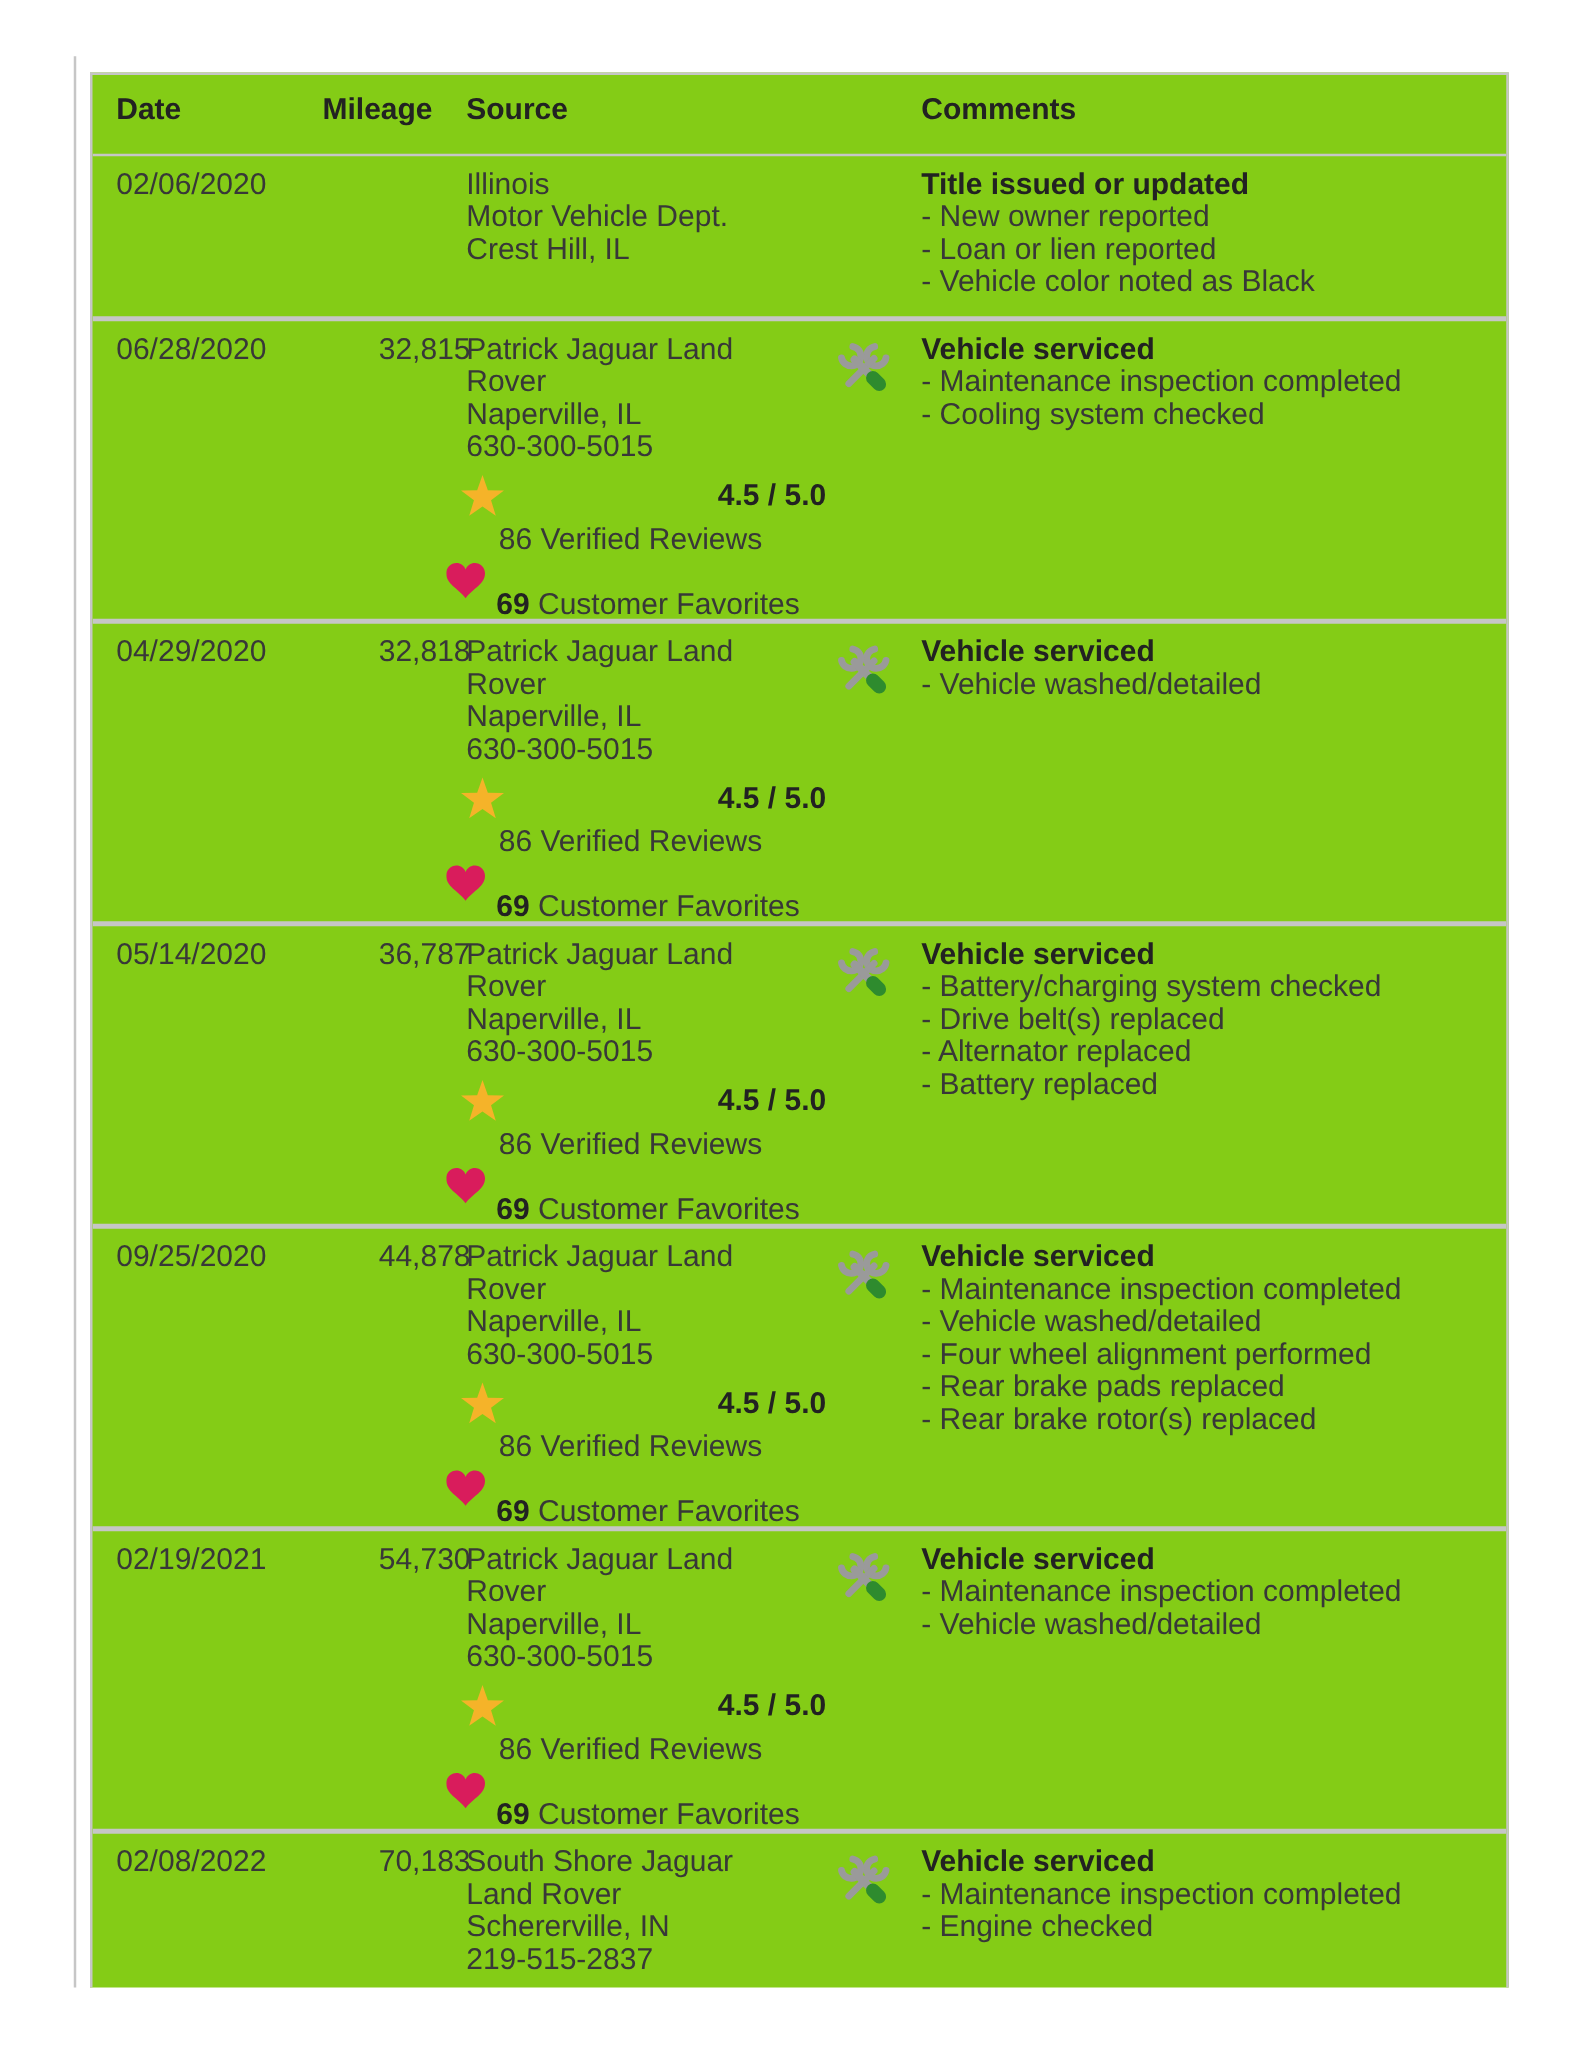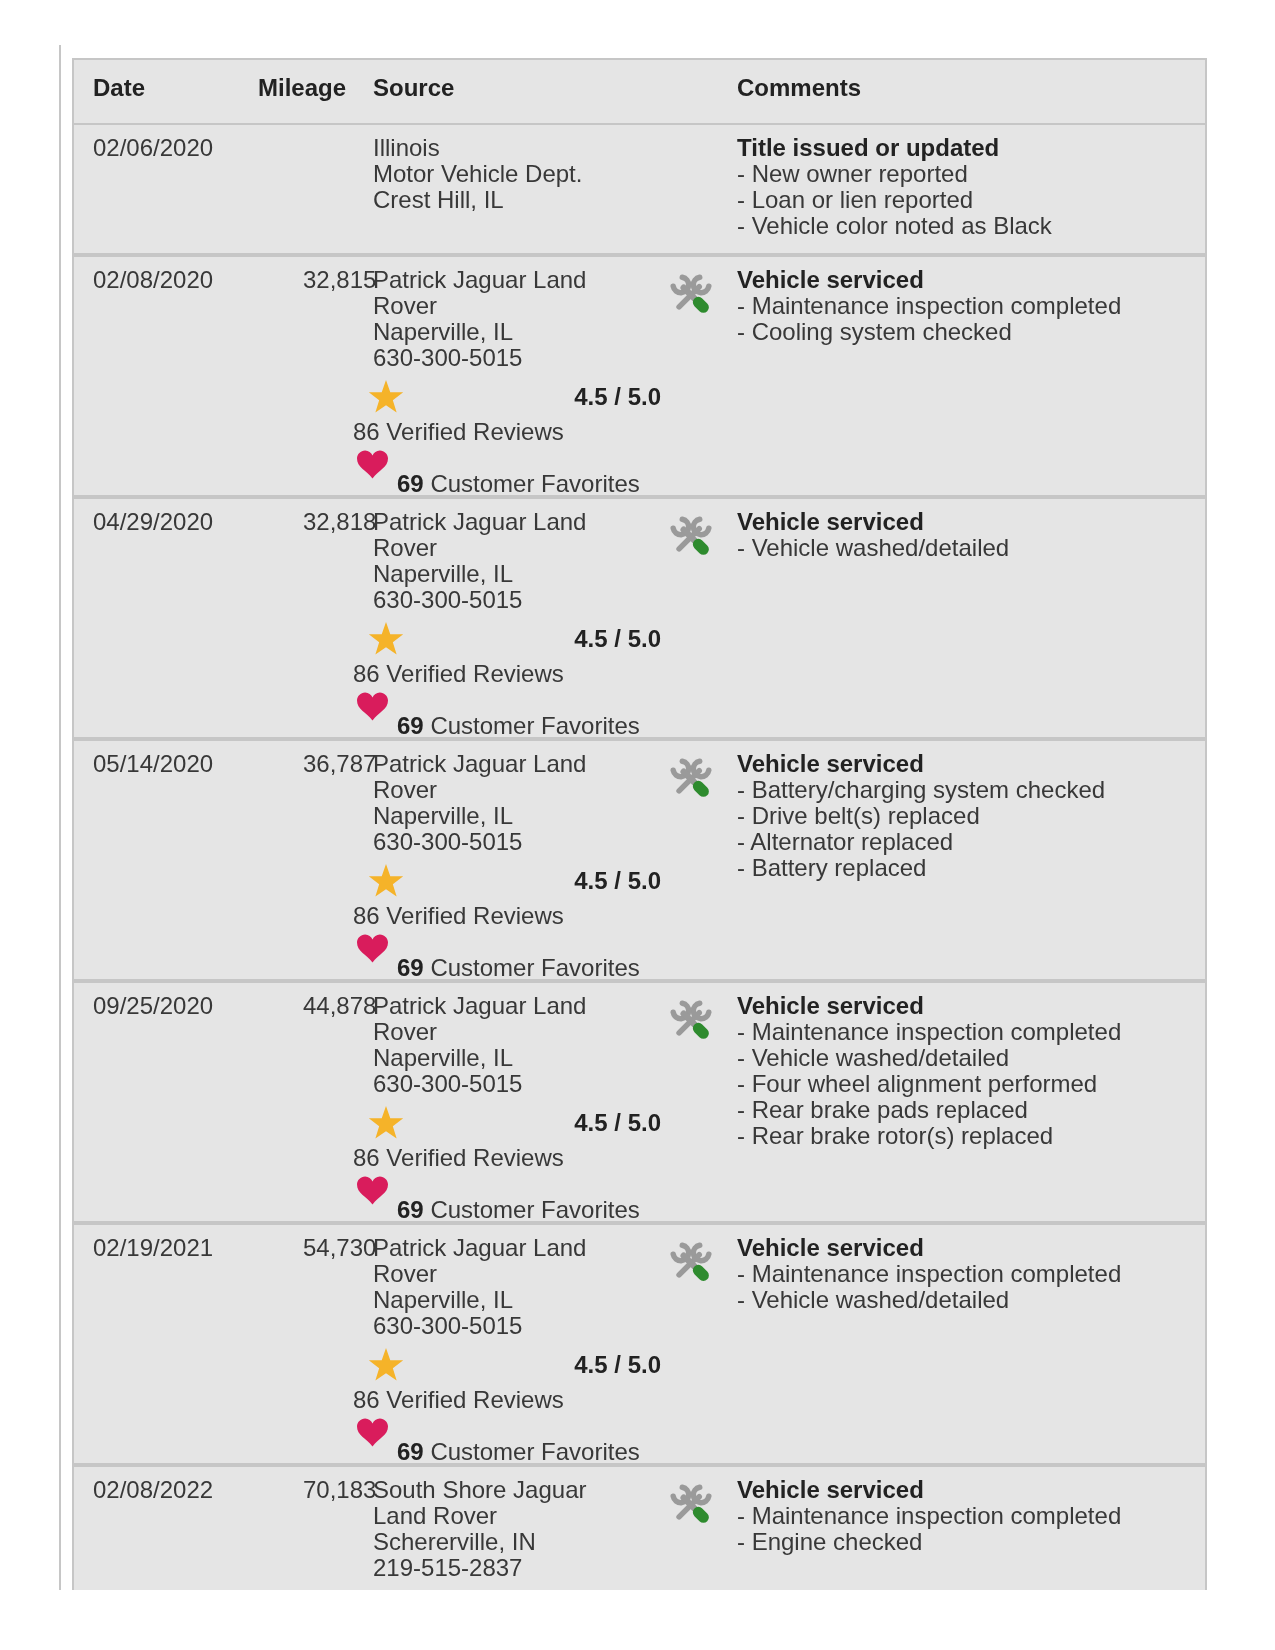--- a/index.html
+++ b/index.html
@@ -13,41 +13,41 @@
   .left-rule {
     position: absolute; left: 59px; top: 45px;
     width: 2px; height: 1545px; background: var(--c-divider, #c8c8c8);
   }
   .report-table {
     position: absolute; left: 72px; top: 58px;
     width: 1135px; height: 1532px; overflow: hidden;
     border-left: 2px solid var(--c-divider, #c8c8c8);
     border-right: 2px solid var(--c-divider, #c8c8c8);
     border-top: 2px solid var(--c-divider, #c8c8c8);
-    background: #e5e5e5;
+    background: #84cc16;
   }
   .grid-row { display: grid; grid-template-columns: 184px 95px 308px 1fr; }
   .thead {
     height: 65px; padding-top: 15px;
     border-bottom: 2px solid var(--c-divider, #c8c8c8);
     font-weight: 700; color: #222;
   }
   .th-date, .td-date { padding-left: 19px; }
   .th-source { padding-left: 20px; }
   .th-comments { padding-left: 76px; }
   .row { padding: 8px 0 14px 0; }
   .row + .row { border-top: 4px solid var(--c-divider, #c8c8c8); }
   .td-date { padding-top: 2px; }
   .td-mileage { padding-top: 2px; margin-left: 45px; }
   .src-address { padding-left: 20px; max-width: 292px; padding-top: 2px; }
   .rating { margin-top: 6px; }
   .stars-row { display: flex; align-items: center; height: 40px; justify-content: space-between; }
   .stars-row .star-svg { margin-left: 14px; flex: 0 0 auto; }
   .score { font-weight: 700; color: #222; margin-left: 12px; }
-  .reviews { margin-top: 2px; }
+  .reviews { margin-top: 2px; margin-left: 46px; }
   .fav-row { display: flex; align-items: center; height: 34px; margin-top: 2px; }
   .fav-row .heart-svg { margin-left: 4px; flex: 0 0 auto; }
   .fav-text { margin-left: 9px; margin-top: 40px; }
   .fav-count { font-weight: 700; color: #222; }
   .td-comments { display: flex; align-items: flex-start; }
   .icon-slot { width: 76px; flex: 0 0 76px; padding-left: 8px; padding-top: 8px; }
   .comment-body { flex: 1 1 auto; padding-top: 2px; padding-right: 30px; }
   .comment-title { font-weight: 700; color: #222; }
   .c-item { }
 </style>
@@ -84,21 +84,21 @@
         <div class="comment-items">
               <div class="c-item">- New owner reported</div>
               <div class="c-item">- Loan or lien reported</div>
               <div class="c-item">- Vehicle color noted as Black</div>
             </div>
       </div>
     </div>
   </div>
 
   <div class="grid-row row">
-    <div class="td-date">02/08/2020</div>
+    <div class="td-date">06/28/2020</div>
     <div class="td-mileage">32,815</div>
     <div class="td-source">
       <div class="src-address">
             <div>Patrick Jaguar Land Rover</div>
             <div>Naperville, IL</div>
             <div>630-300-5015</div>
           </div>
       <div class="rating">
         <div class="stars-row">
           <svg class="star-svg" width="38" height="37" viewBox="0 0 40 38" aria-hidden="true">

